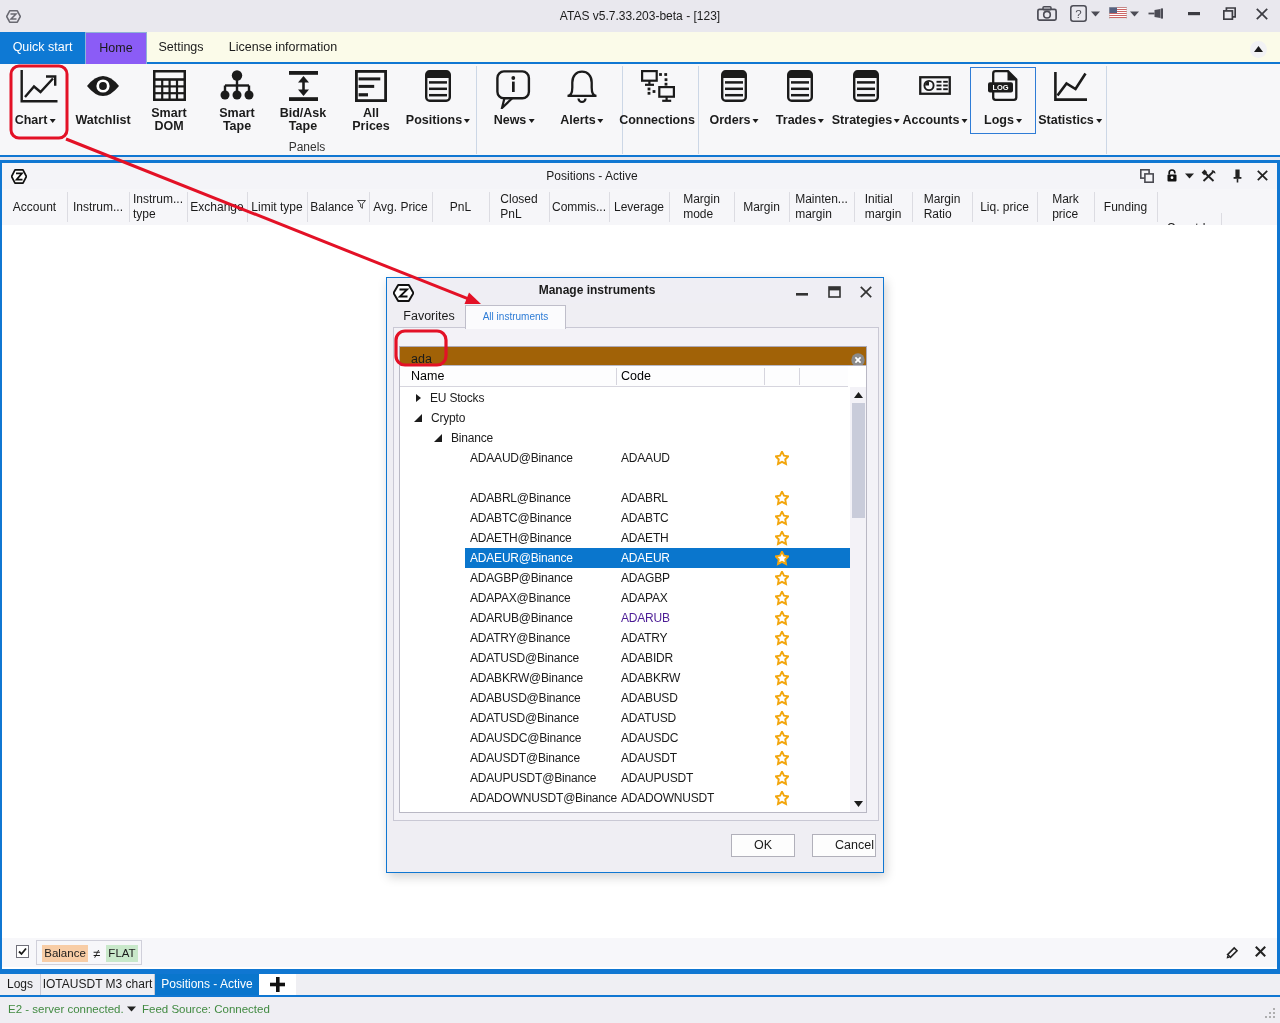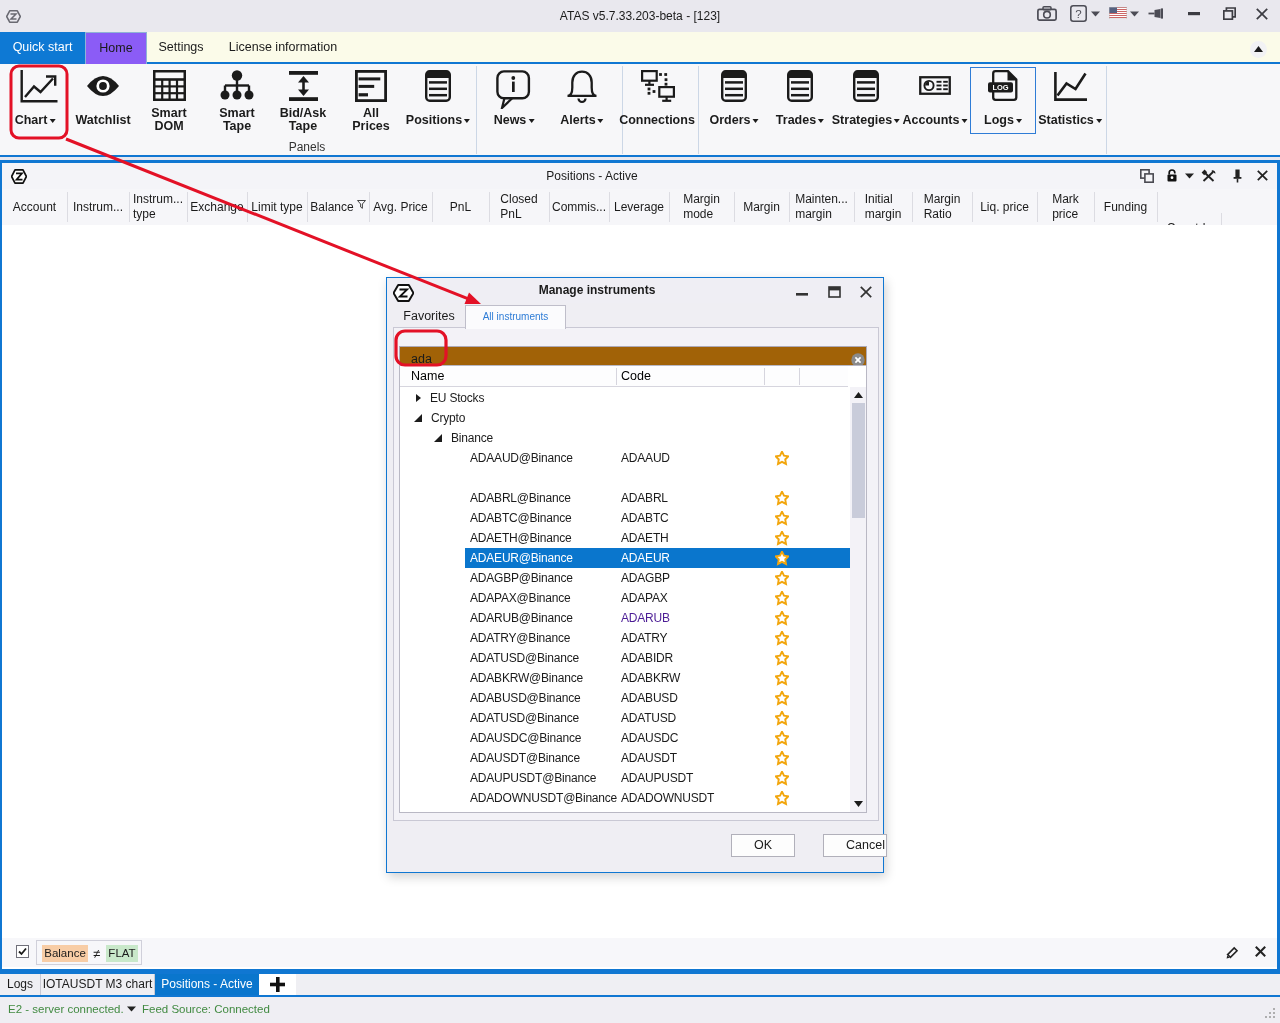--- a/index.html
+++ b/index.html
@@ -594,21 +594,21 @@
         <svg width="9" height="6" style="position:absolute;left:3.5px;top:5px;">
           <polygon points="4.5,0 9,6 0,6" fill="#1b1b1b"></polygon>
         </svg>
         <div id="dthumb"></div>
         <svg width="9" height="6" style="position:absolute;left:3.5px;top:414px;">
           <polygon points="0,0 9,0 4.5,6" fill="#1b1b1b"></polygon>
         </svg>
       </div>
     </div>
     <div class="dbtn" style="left:344px;">OK</div>
-    <div class="dbtn" style="left:436px;padding-left:21px;">Cancel</div>
+    <div class="dbtn" style="left:425px;padding-left:21px;">Cancel</div>
   </div>
 
   <svg class="abs" id="annot" width="1280" height="1023">
     <rect x="11" y="66" width="56" height="72" rx="8" fill="none" stroke="#e31126" stroke-width="3"></rect>
     <rect x="396" y="331" width="50" height="34" rx="9" fill="none" stroke="#e31126" stroke-width="3.2"></rect>
     <line x1="66" y1="139" x2="469" y2="299.2" stroke="#e31126" stroke-width="3"></line>
     <polygon points="481,304 464.5,304 469,292.6" fill="#e31126"></polygon>
   </svg>
 
 </body></html>

